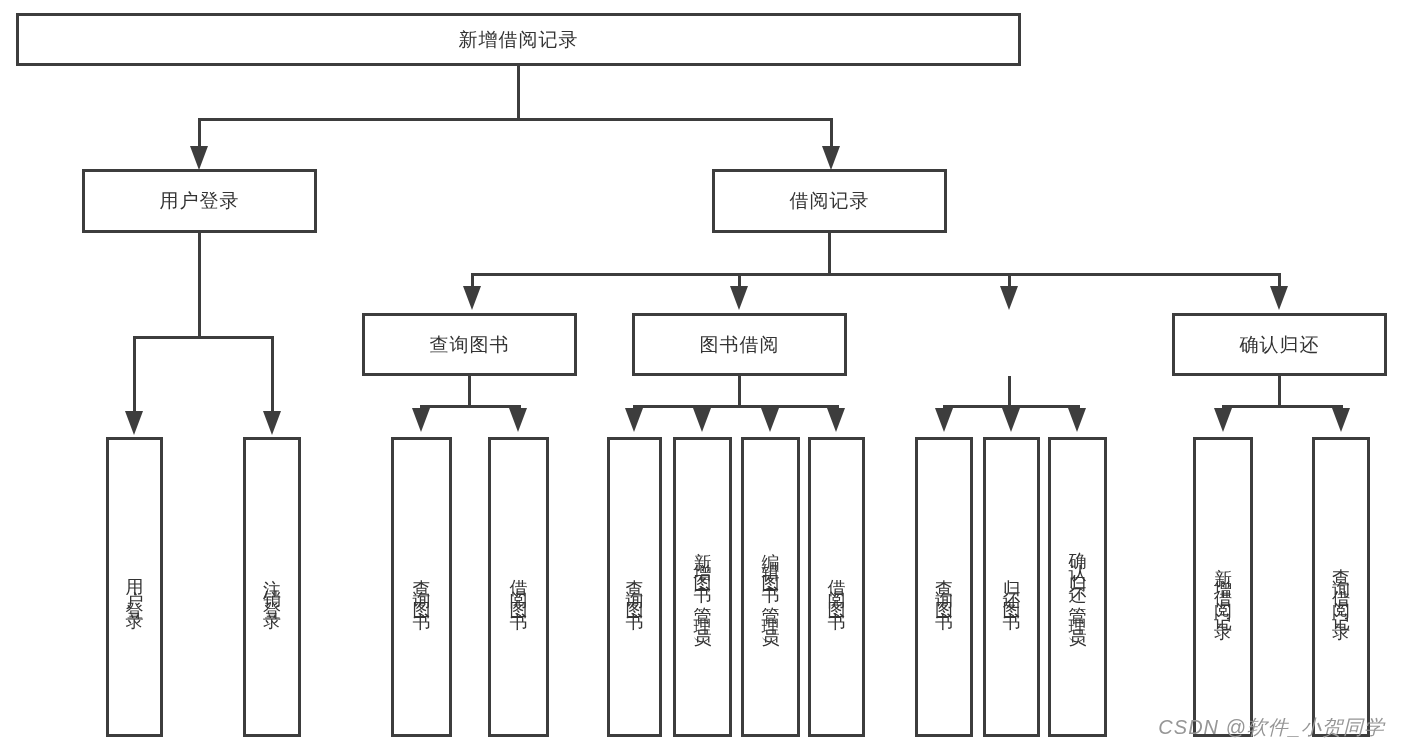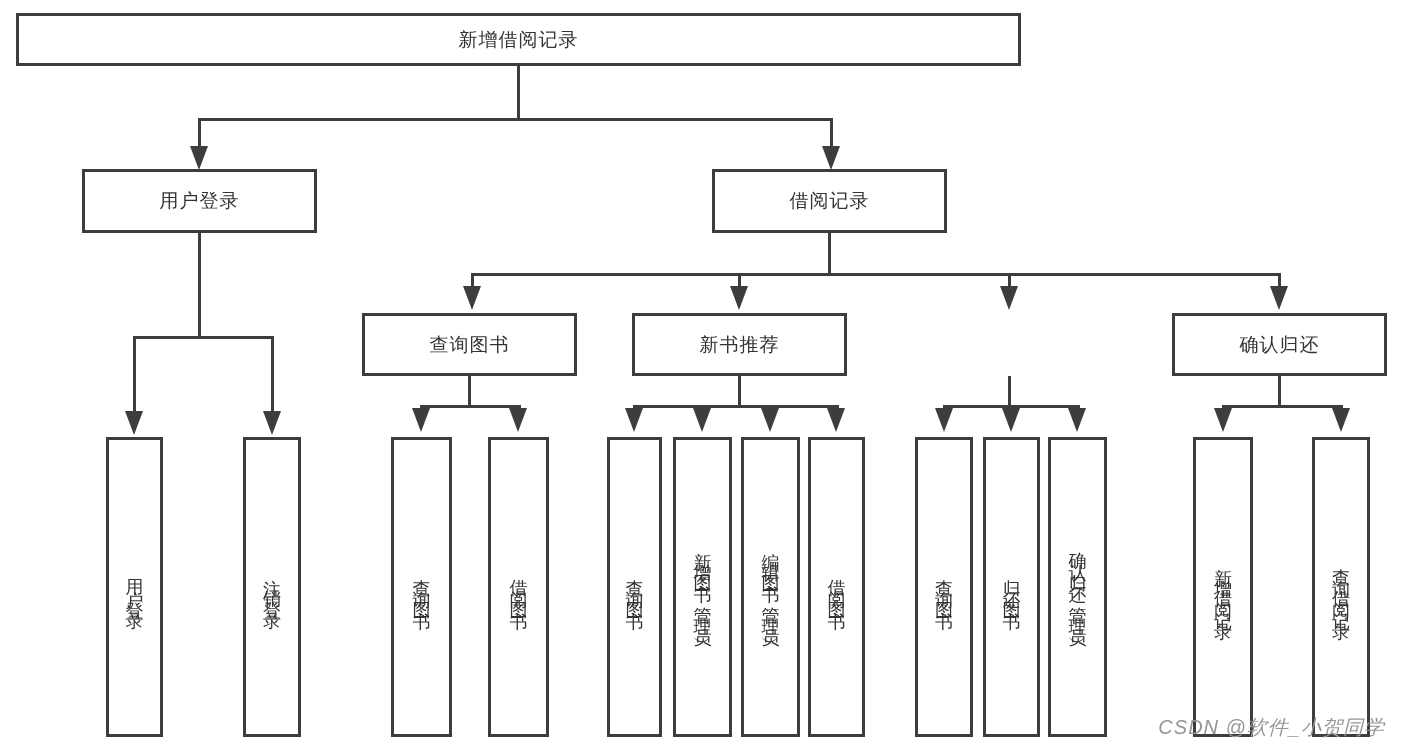--- a/index.html
+++ b/index.html
@@ -99,21 +99,21 @@
     <span class="vtext">用户登录</span>
   </div>
   <div class="box leaf" style="left:243px;top:437px;width:58px;height:300px">
     <span class="vtext">注销登录</span>
   </div>
 
   <div class="box" style="left:362px;top:313px;width:215px;height:63px">
     <span>查询图书</span>
   </div>
   <div class="box" style="left:632px;top:313px;width:215px;height:63px">
-    <span>新书推荐</span>
+    <span>图书借阅</span>
   </div>
   <div class="box" style="left:1172px;top:313px;width:215px;height:63px">
     <span>确认归还</span>
   </div>
 
   <div class="box leaf" style="left:391px;top:437px;width:61px;height:300px">
     <span class="vtext">查询图书</span>
   </div>
   <div class="box leaf" style="left:488px;top:437px;width:61px;height:300px">
     <span class="vtext">借阅图书</span>

